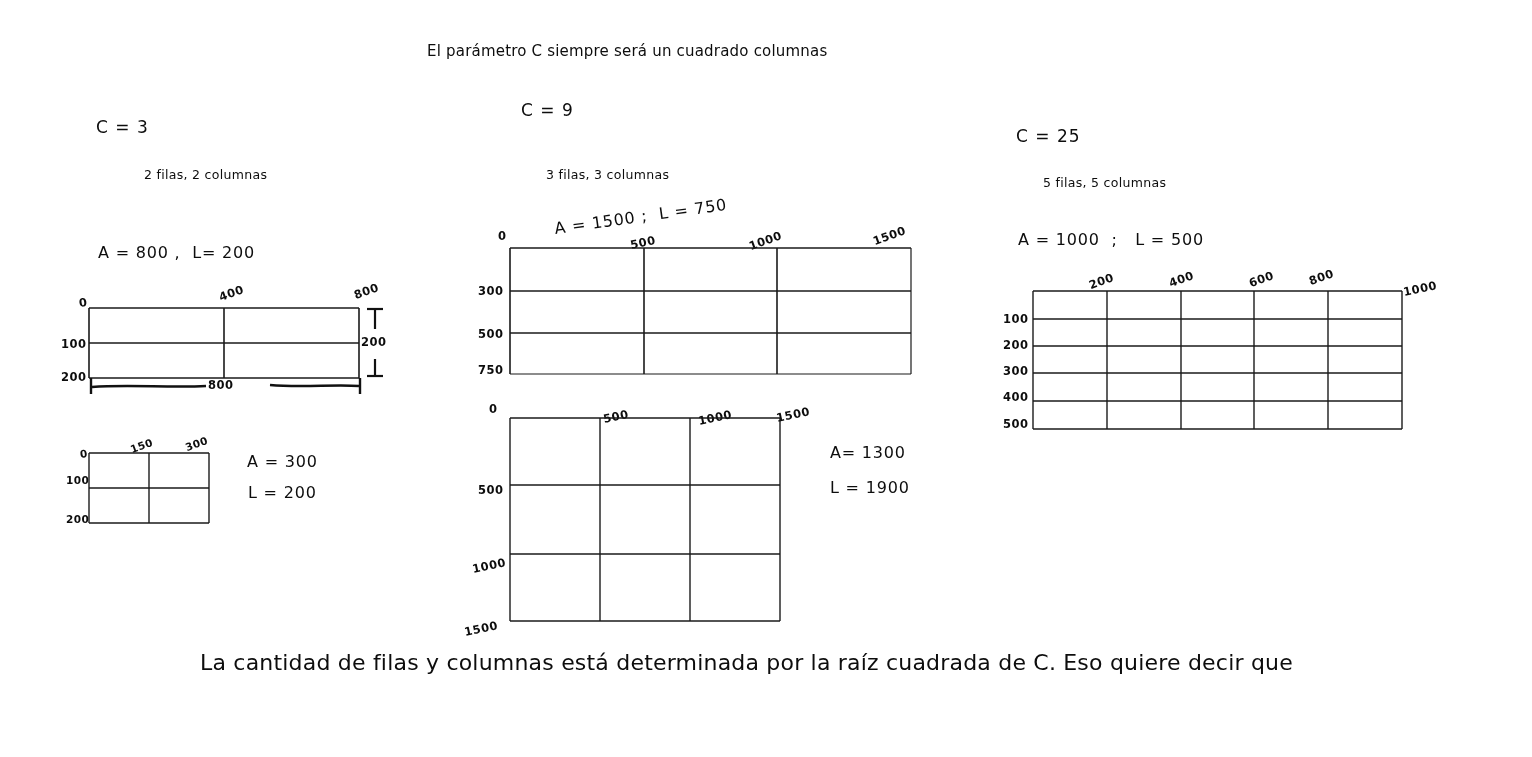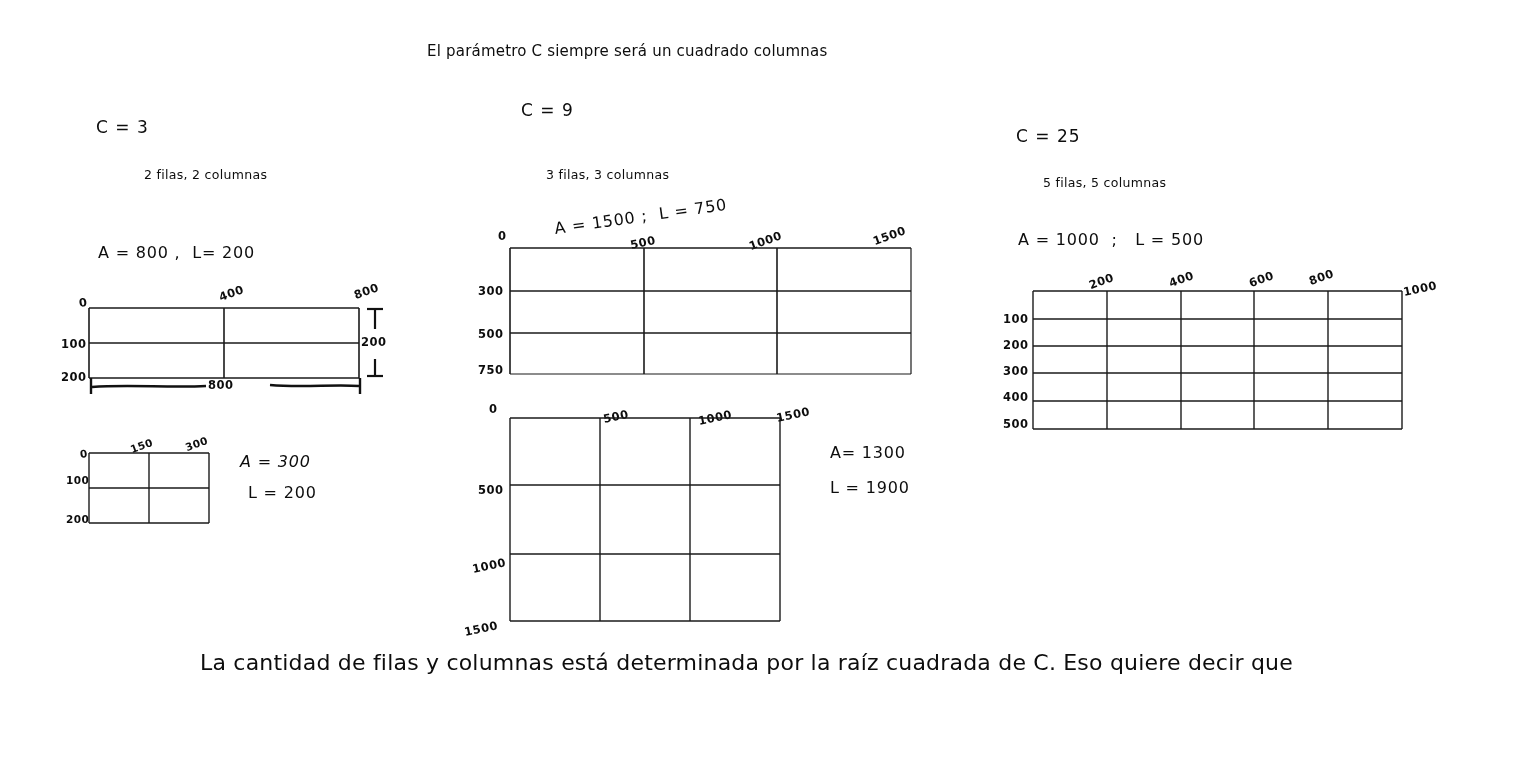--- a/index.html
+++ b/index.html
@@ -124,21 +124,21 @@
         <svg class="grid-svg" width="122" height="72" viewBox="0 0 122 72">
           <line x1="1" y1="1" x2="121" y2="1" stroke-width="1.4"></line>
           <line x1="1" y1="36" x2="121" y2="36" stroke-width="1.4"></line>
           <line x1="1" y1="71" x2="121" y2="71" stroke-width="1.4"></line>
           <line x1="1" y1="1" x2="1" y2="71" stroke-width="1.4"></line>
           <line x1="61" y1="1" x2="61" y2="71" stroke-width="1.4"></line>
           <line x1="121" y1="1" x2="121" y2="71" stroke-width="1.4"></line>
         </svg>
       </div>
 
-      <div class="abs txt al-label" style="left:240px; top:452px;font-style:italic;">A = 300</div>
+      <div class="abs txt al-label" style="left:247px; top:452px;">A = 300</div>
       <div class="abs txt al-label" style="left:248px; top:483px;">L = 200</div>
     </div>
   </div>
 
   <div>
     <div class="abs txt c-label" style="left:521px; top:100px;">C = 9</div>
     <div class="abs txt sub-label" style="left:546px; top:167px;">3 filas, 3 columnas</div>
 
     <div>
       <div class="abs txt al-label rot-n8" style="left:556px; top:219px;">A = 1500 ;  L = 750</div>

